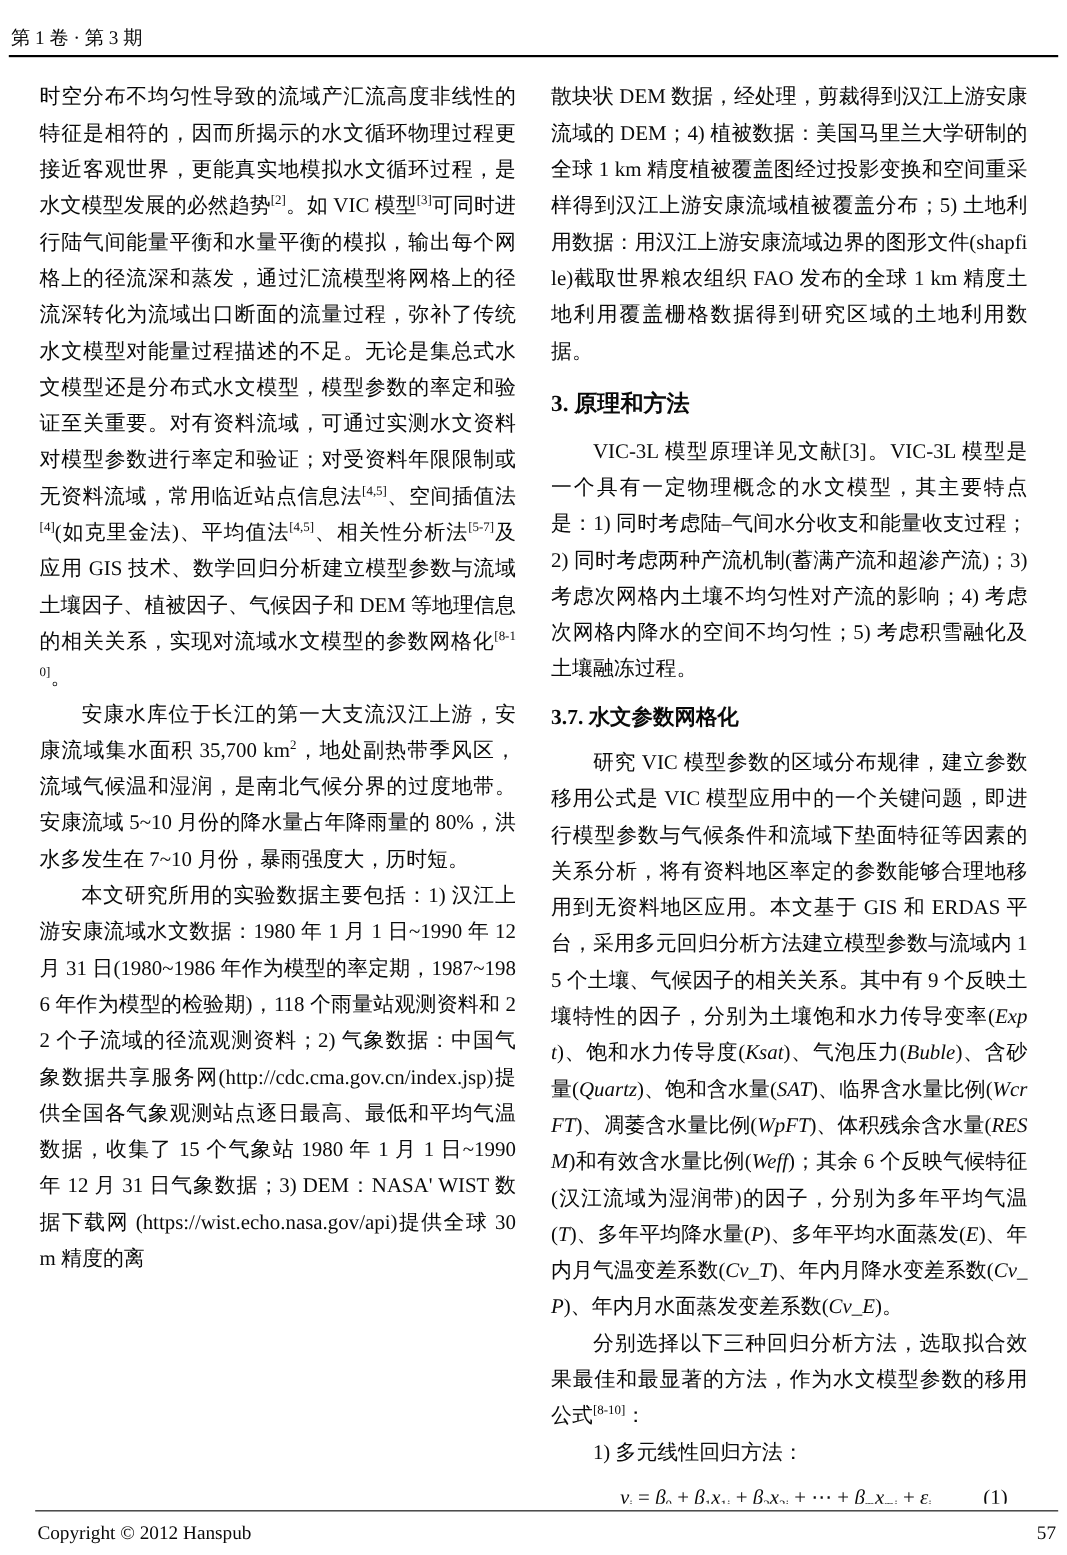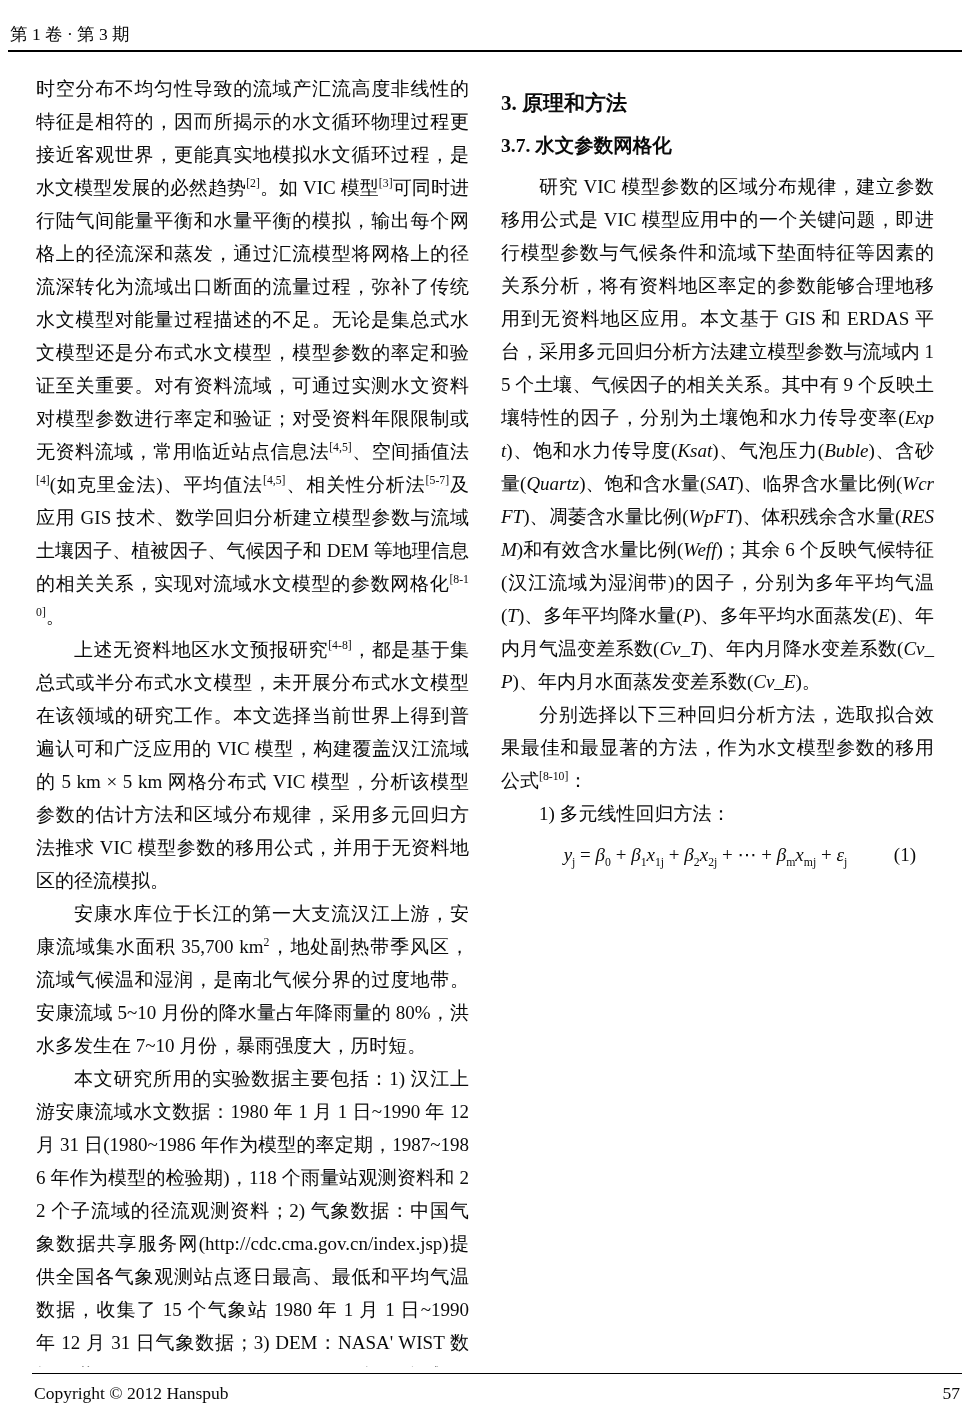--- a/index.html
+++ b/index.html
@@ -76,27 +76,28 @@
 
   <div class="header">
     <span class="issue">第 1 卷 · 第 3 期</span>
   </div>
   <div class="header-rule"></div>
 
   <div class="content">
 
     <div class="col">
       <p class="no-indent">时空分布不均匀性导致的流域产汇流高度非线性的特征是相符的，因而所揭示的水文循环物理过程更接近客观世界，更能真实地模拟水文循环过程，是水文模型发展的必然趋势<sup>[2]</sup>。如 VIC 模型<sup>[3]</sup>可同时进行陆气间能量平衡和水量平衡的模拟，输出每个网格上的径流深和蒸发，通过汇流模型将网格上的径流深转化为流域出口断面的流量过程，弥补了传统水文模型对能量过程描述的不足。无论是集总式水文模型还是分布式水文模型，模型参数的率定和验证至关重要。对有资料流域，可通过实测水文资料对模型参数进行率定和验证；对受资料年限限制或无资料流域，常用临近站点信息法<sup>[4,5]</sup>、空间插值法<sup>[4]</sup>(如克里金法)、平均值法<sup>[4,5]</sup>、相关性分析法<sup>[5-7]</sup>及应用 GIS 技术、数学回归分析建立模型参数与流域土壤因子、植被因子、气候因子和 DEM 等地理信息的相关关系，实现对流域水文模型的参数网格化<sup>[8-10]</sup>。</p>
-      <p>上述无资料地区水文预报研究<sup>[4-8]</sup>，都是基于集总式或半分布式水文模型，未开展分布式水文模型在该领域的研究工作。本文选择当前世界上得到普遍认可和广泛应用的 VIC 模型，构建覆盖汉江流域的 5 km × 5 km 网格分布式 VIC 模型，分析该模型参数的估计方法和区域分布规律，采用多元回归方法推求 VIC 模型参数的移用公式，并用于无资料地区的径流模拟。</p>
       <p>安康水库位于长江的第一大支流汉江上游，安康流域集水面积 35,700 km<sup>2</sup>，地处副热带季风区，流域气候温和湿润，是南北气候分界的过度地带。安康流域 5~10 月份的降水量占年降雨量的 80%，洪水多发生在 7~10 月份，暴雨强度大，历时短。</p>
       <p>本文研究所用的实验数据主要包括：1) 汉江上游安康流域水文数据：1980 年 1 月 1 日~1990 年 12 月 31 日(1980~1986 年作为模型的率定期，1987~1986 年作为模型的检验期)，118 个雨量站观测资料和 22 个子流域的径流观测资料；2) 气象数据：中国气象数据共享服务网(http://cdc.cma.gov.cn/index.jsp)提供全国各气象观测站点逐日最高、最低和平均气温数据，收集了 15 个气象站 1980 年 1 月 1 日~1990 年 12 月 31 日气象数据；3) DEM：NASA' WIST 数据下载网 (https://wist.echo.nasa.gov/api)提供全球 30 m 精度的离</p>
     </div>
 
     <div class="col">
+      <p class="no-indent">散块状 DEM 数据，经处理，剪裁得到汉江上游安康流域的 DEM；4) 植被数据：美国马里兰大学研制的全球 1 km 精度植被覆盖图经过投影变换和空间重采样得到汉江上游安康流域植被覆盖分布；5) 土地利用数据：用汉江上游安康流域边界的图形文件(shapfile)截取世界粮农组织 FAO 发布的全球 1 km 精度土地利用覆盖栅格数据得到研究区域的土地利用数据。</p>
       <h2 class="sec">3. 原理和方法</h2>
+      <p>VIC-3L 模型原理详见文献[3]。VIC-3L 模型是一个具有一定物理概念的水文模型，其主要特点是：1) 同时考虑陆–气间水分收支和能量收支过程；2) 同时考虑两种产流机制(蓄满产流和超渗产流)；3) 考虑次网格内土壤不均匀性对产流的影响；4) 考虑次网格内降水的空间不均匀性；5) 考虑积雪融化及土壤融冻过程。</p>
       <h3 class="sec3">3.7. 水文参数网格化</h3>
       <p>研究 VIC 模型参数的区域分布规律，建立参数移用公式是 VIC 模型应用中的一个关键问题，即进行模型参数与气候条件和流域下垫面特征等因素的关系分析，将有资料地区率定的参数能够合理地移用到无资料地区应用。本文基于 GIS 和 ERDAS 平台，采用多元回归分析方法建立模型参数与流域内 15 个土壤、气候因子的相关关系。其中有 9 个反映土壤特性的因子，分别为土壤饱和水力传导变率(<i>Expt</i>)、饱和水力传导度(<i>Ksat</i>)、气泡压力(<i>Buble</i>)、含砂量(<i>Quartz</i>)、饱和含水量(<i>SAT</i>)、临界含水量比例(<i>WcrFT</i>)、凋萎含水量比例(<i>WpFT</i>)、体积残余含水量(<i>RESM</i>)和有效含水量比例(<i>Weff</i>)；其余 6 个反映气候特征(汉江流域为湿润带)的因子，分别为多年平均气温(<i>T</i>)、多年平均降水量(<i>P</i>)、多年平均水面蒸发(<i>E</i>)、年内月气温变差系数(<i>Cv_T</i>)、年内月降水变差系数(<i>Cv_P</i>)、年内月水面蒸发变差系数(<i>Cv_E</i>)。</p>
       <p>分别选择以下三种回归分析方法，选取拟合效果最佳和最显著的方法，作为水文模型参数的移用公式<sup>[8-10]</sup>：</p>
 
       <p class="method-label">1) 多元线性回归方法：</p>
       <div class="formula-row">
         <div class="formula"><i>y</i><sub>j</sub> = <i>β</i><sub>0</sub> + <i>β</i><sub>1</sub><i>x</i><sub>1j</sub> + <i>β</i><sub>2</sub><i>x</i><sub>2j</sub> + ⋯ + <i>β</i><sub>m</sub><i>x</i><sub>mj</sub> + <i>ε</i><sub>j</sub></div>
         <div class="eq-number">(1)</div>
       </div>
 

